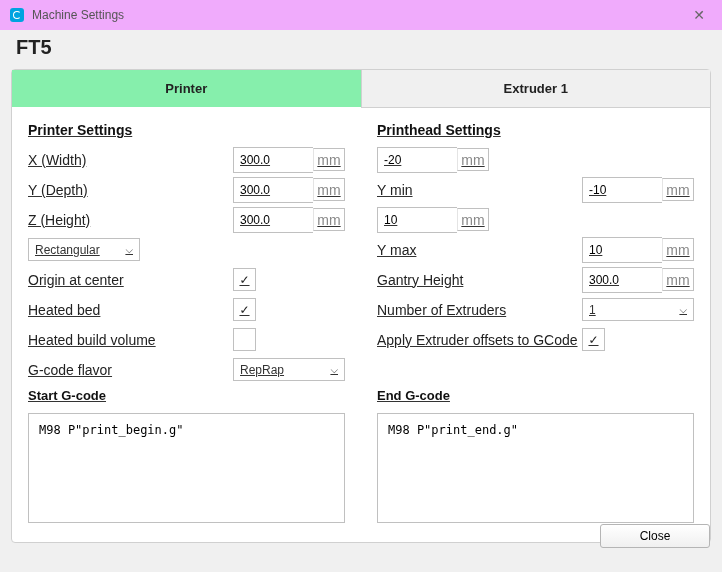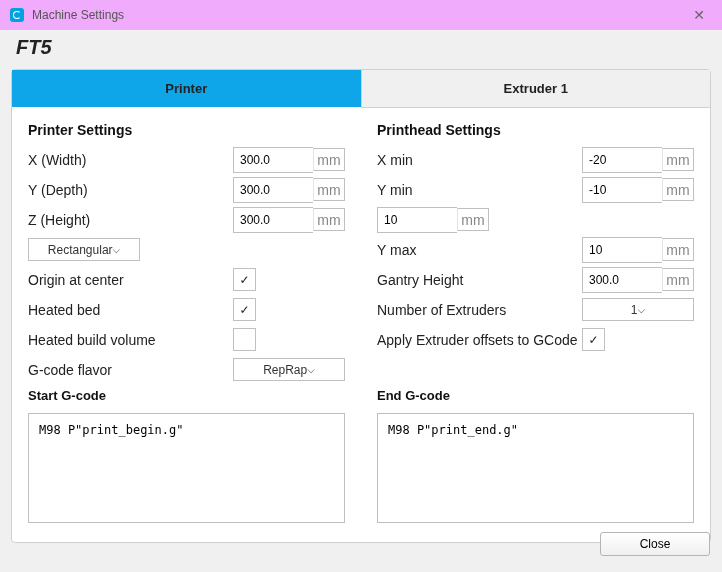--- a/index.html
+++ b/index.html
@@ -2,41 +2,41 @@
 <html><head>
 <meta charset="utf-8">
 <style>
   * { box-sizing: border-box; margin: 0; padding: 0; }
   body { font-family: "Segoe UI", Arial, sans-serif; font-size: 13px; color: #333; background: #f0f0f0; width: 722px; height: 572px; overflow: hidden; }
   .titlebar { height: 30px; display: flex; align-items: center; padding: 0 10px; background: #f0abfc; position: relative; }
   .titlebar-icon { width: 14px; height: 14px; border-radius: 3px; background: #00a3e0; margin-right: 8px; display: flex; align-items: center; justify-content: center; }
   .titlebar-icon::after { content: ""; width: 6px; height: 6px; border: 1.5px solid #fff; border-radius: 50%; border-right-color: transparent; }
   .titlebar-title { font-size: 12px; color: #555; }
   .titlebar-close { position: absolute; right: 0; top: 0; width: 46px; height: 30px; display: flex; align-items: center; justify-content: center; color: #666; font-size: 14px; cursor: pointer; }
-  .subheader { padding: 6px 2px 10px 16px; font-style: italic; }
+  .subheader { padding: 6px 2px 10px 16px; }
   .subheader h1 { font-size: 20px; font-weight: 700; color: #222; }
   .tabs-wrap { background: #fff; margin: 0 11px 0 11px; border: 1px solid #d0d0d0; border-top-left-radius: 4px; border-top-right-radius: 4px; border-bottom-left-radius: 4px; border-bottom-right-radius: 4px; }
   .tabs { display: flex; }
   .tab { flex: 1; text-align: center; padding: 11px 0; font-size: 13px; font-weight: 600; color: #222; cursor: pointer; border-bottom: 1px solid #d0d0d0; }
-  .tab.active { border-bottom: 1px solid #fff; background: #0ea5e9; }
+  .tab.active { border-bottom: 1px solid #fff; background: #86efac; }
   .tab.inactive { background: #f0f0f0; border-left: 1px solid #d0d0d0; }
   .content { display: flex; padding: 14px 0 0 0; gap: 0; }
-  .col { flex: 1; padding: 0 16px 16px 16px; }
+  .col { flex: 1; padding: 0 16px 16px 16px; text-decoration: underline; }
   .section-title { font-size: 14px; font-weight: 700; color: #111; margin-bottom: 10px; }
   .row { display: flex; align-items: center; margin-bottom: 7px; height: 23px; }
   .row-label { flex: 1; font-size: 14px; color: #222; }
   .num-input { width: 80px; height: 23px; border: 1px solid #c0c0c0; border-right: none; padding: 12px 6px; font-size: 12px; outline: none; }
   .unit { width: 32px; height: 23px; border: 1px solid #c0c0c0; border-left: 1px solid #e4e4e4; display: flex; align-items: center; justify-content: center; font-size: 14px; color: #888; background: #fff; }
-  .select { width: 112px; height: 23px; border: 1px solid #c0c0c0; padding: 0 6px; font-size: 12px; background: #fff; display: flex; align-items: center; justify-content: center; cursor: pointer; }
+  .select { width: 112px; height: 23px; border: 1px solid #c0c0c0; padding: 0 6px; font-size: 12px; background: #fff; display: flex; align-items: center; justify-content: space-between; cursor: pointer; }
   .select-chevron { font-size: 10px; color: #555; }
   .checkbox { width: 23px; height: 23px; border: 1px solid #c0c0c0; display: flex; align-items: center; justify-content: center; cursor: pointer; font-size: 12px; color: #222; }
   .code-section { margin-top: 6px; }
   .code-title { font-size: 13px; font-weight: 700; color: #111; margin-bottom: 10px; }
   .code-box { width: 100%; height: 110px; border: 1px solid #c0c0c0; padding: 8px 10px; font-family: "Consolas", monospace; font-size: 12px; resize: none; outline: none; line-height: 1.4; }
-  .footer { position: absolute; bottom: 8px; left: 0; right: 0; height: 40px; display: flex; align-items: center; justify-content: flex-end; padding: 0 12px; }
+  .footer { position: absolute; bottom: 16px; left: 0; right: 0; height: 40px; display: flex; align-items: center; justify-content: flex-end; padding: 0 12px; }
   .btn-close { width: 110px; height: 24px; border: 1px solid #b5b5b5; border-radius: 3px; background: linear-gradient(#ffffff, #f0f0f0); font-size: 12px; cursor: pointer; }
   .spacer-right-checkbox { width: 89px; }
 </style>
 </head>
 <body>
 
 <div class="titlebar">
   <div class="titlebar-icon"></div>
   <div class="titlebar-title">Machine Settings</div>
   <div class="titlebar-close">✕</div>
@@ -111,21 +111,20 @@
       <div class="code-section">
         <div class="code-title">Start G-code</div>
         <textarea class="code-box" style="">M98 P"print_begin.g"</textarea>
       </div>
     </div>
 
     <div class="col">
       <div class="section-title">Printhead Settings</div>
 
       <div class="row">
-        <div class="row-label">X min</div>
         <input class="num-input" value="-20" style="">
         <div class="unit">mm</div>
       </div>
 
       <div class="row">
         <div class="row-label">Y min</div>
         <input class="num-input" value="-10" style="">
         <div class="unit">mm</div>
       </div>
 

